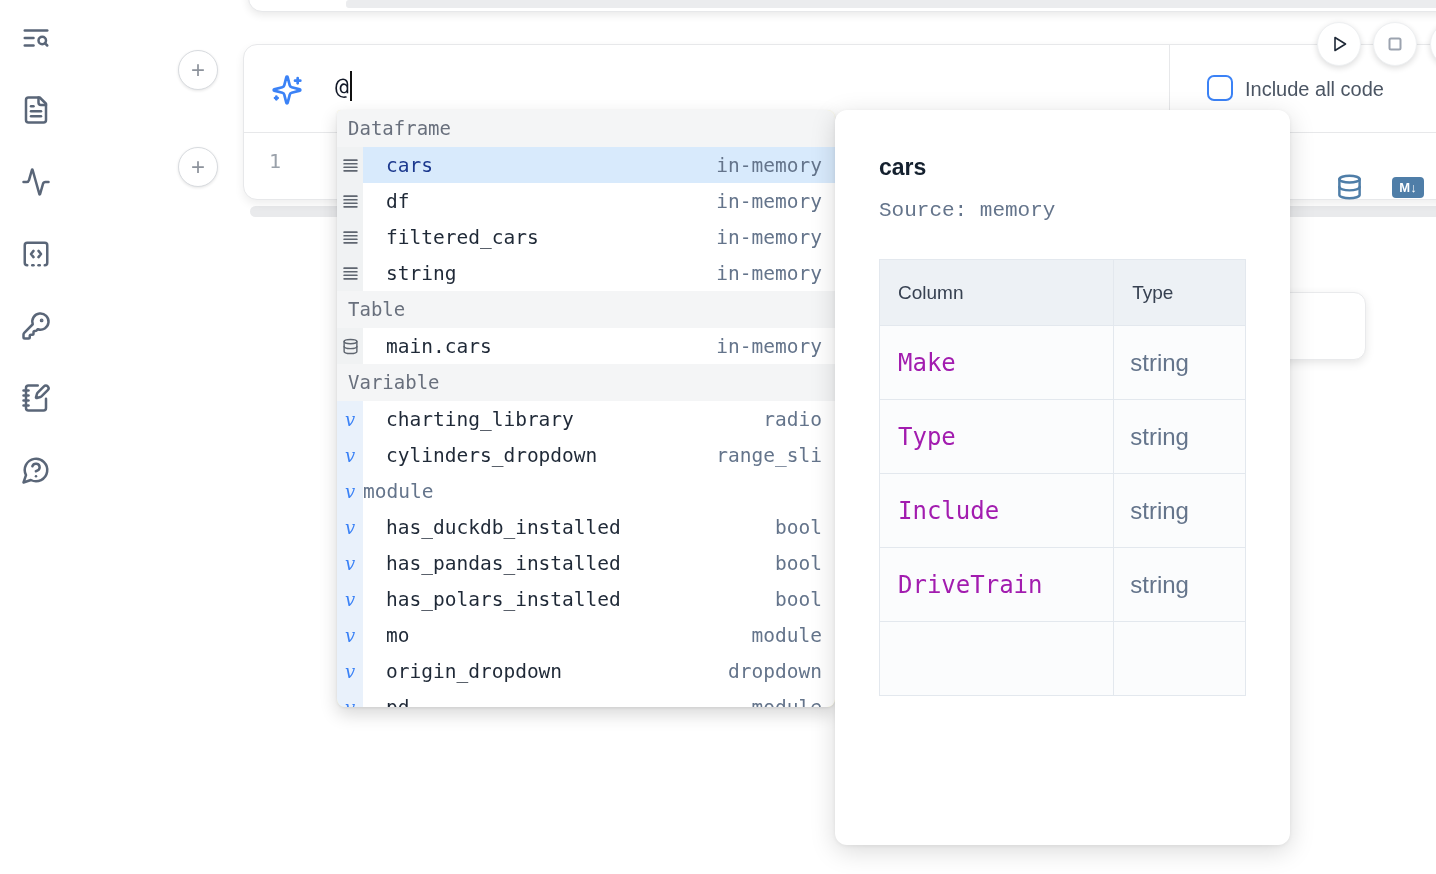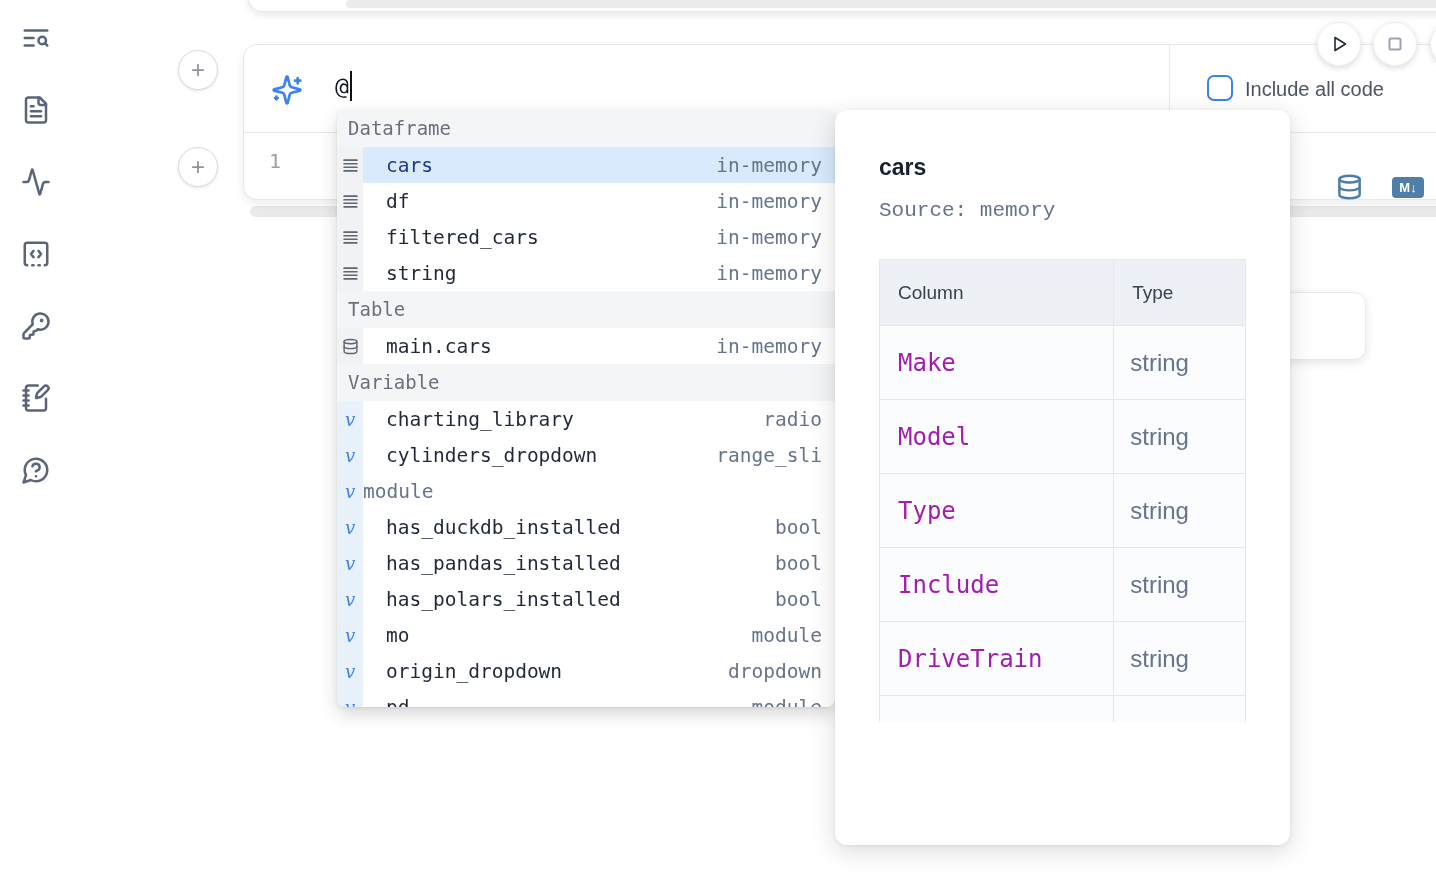--- a/index.html
+++ b/index.html
@@ -443,24 +443,20 @@
           <th class="col1">Column</th>
           <th>Type</th>
         </tr>
       </thead>
       <tbody>
         <tr>
           <td class="c-name mono">Make</td>
           <td class="c-type">string</td>
         </tr>
         <tr>
-          <td class="c-name mono">Model</td>
-          <td class="c-type">string</td>
-        </tr>
-        <tr>
           <td class="c-name mono">Type</td>
           <td class="c-type">string</td>
         </tr>
         <tr>
           <td class="c-name mono">Include</td>
           <td class="c-type">string</td>
         </tr>
         <tr>
           <td class="c-name mono">DriveTrain</td>
           <td class="c-type">string</td>

